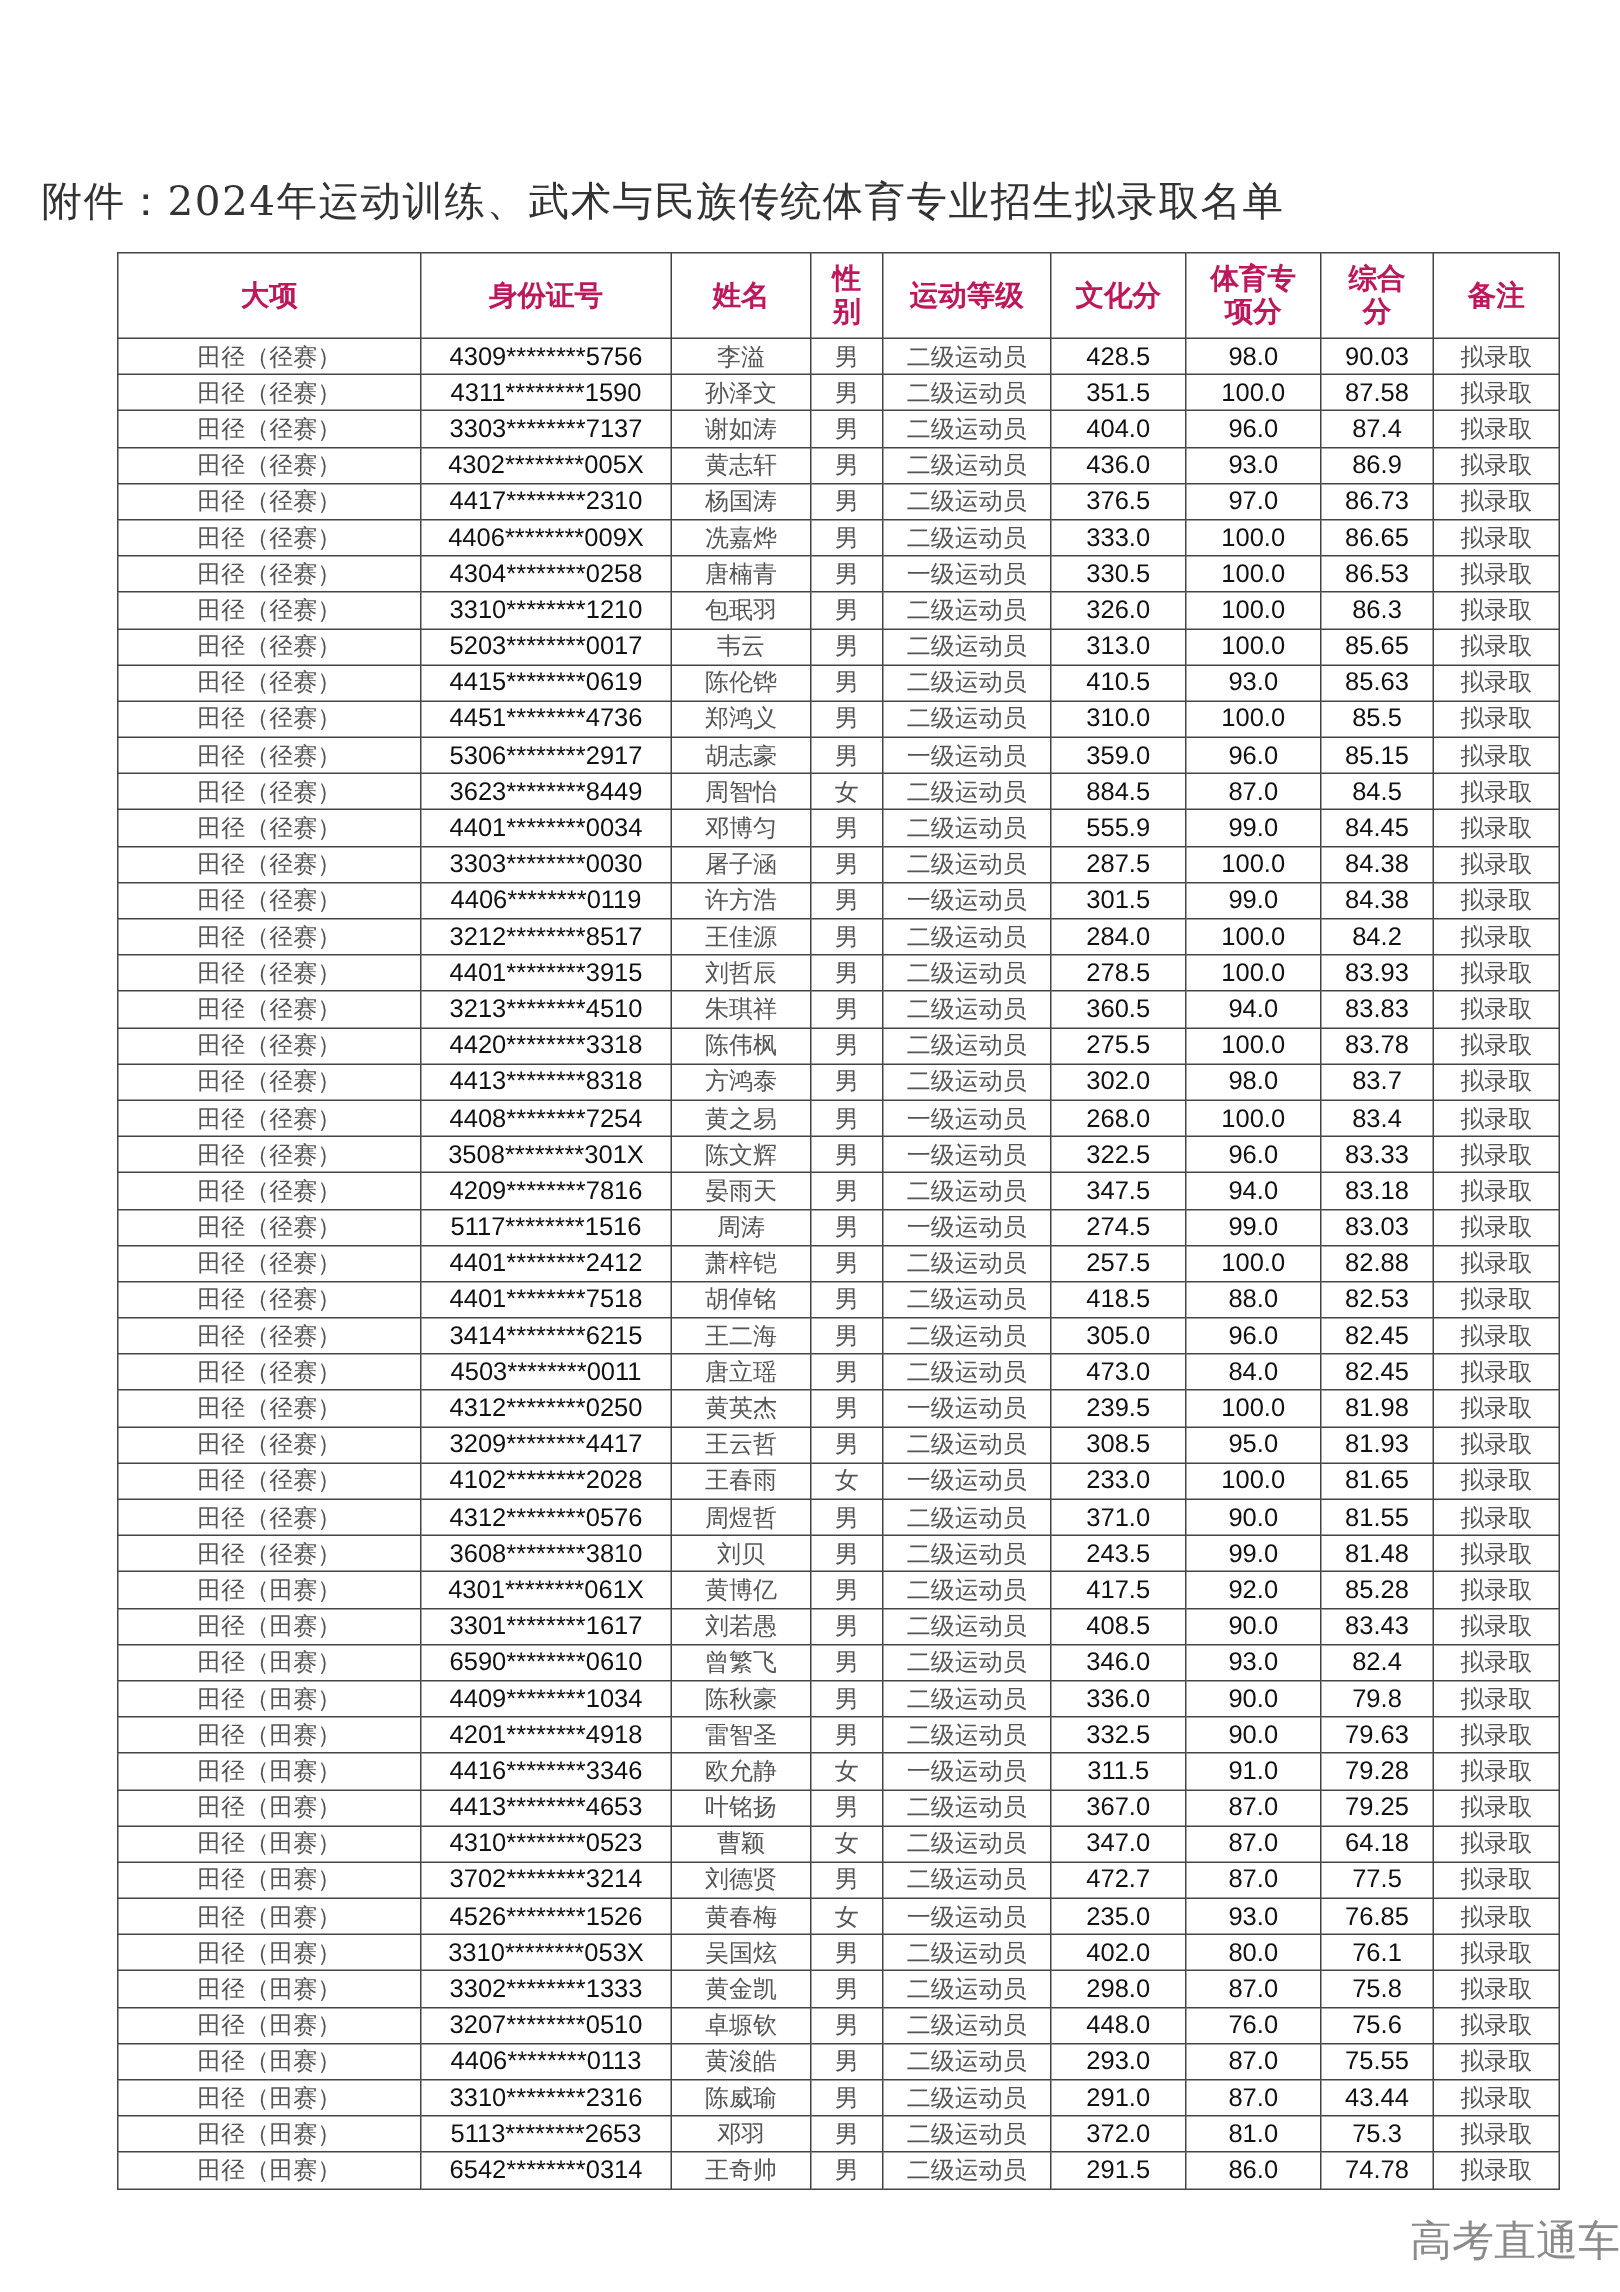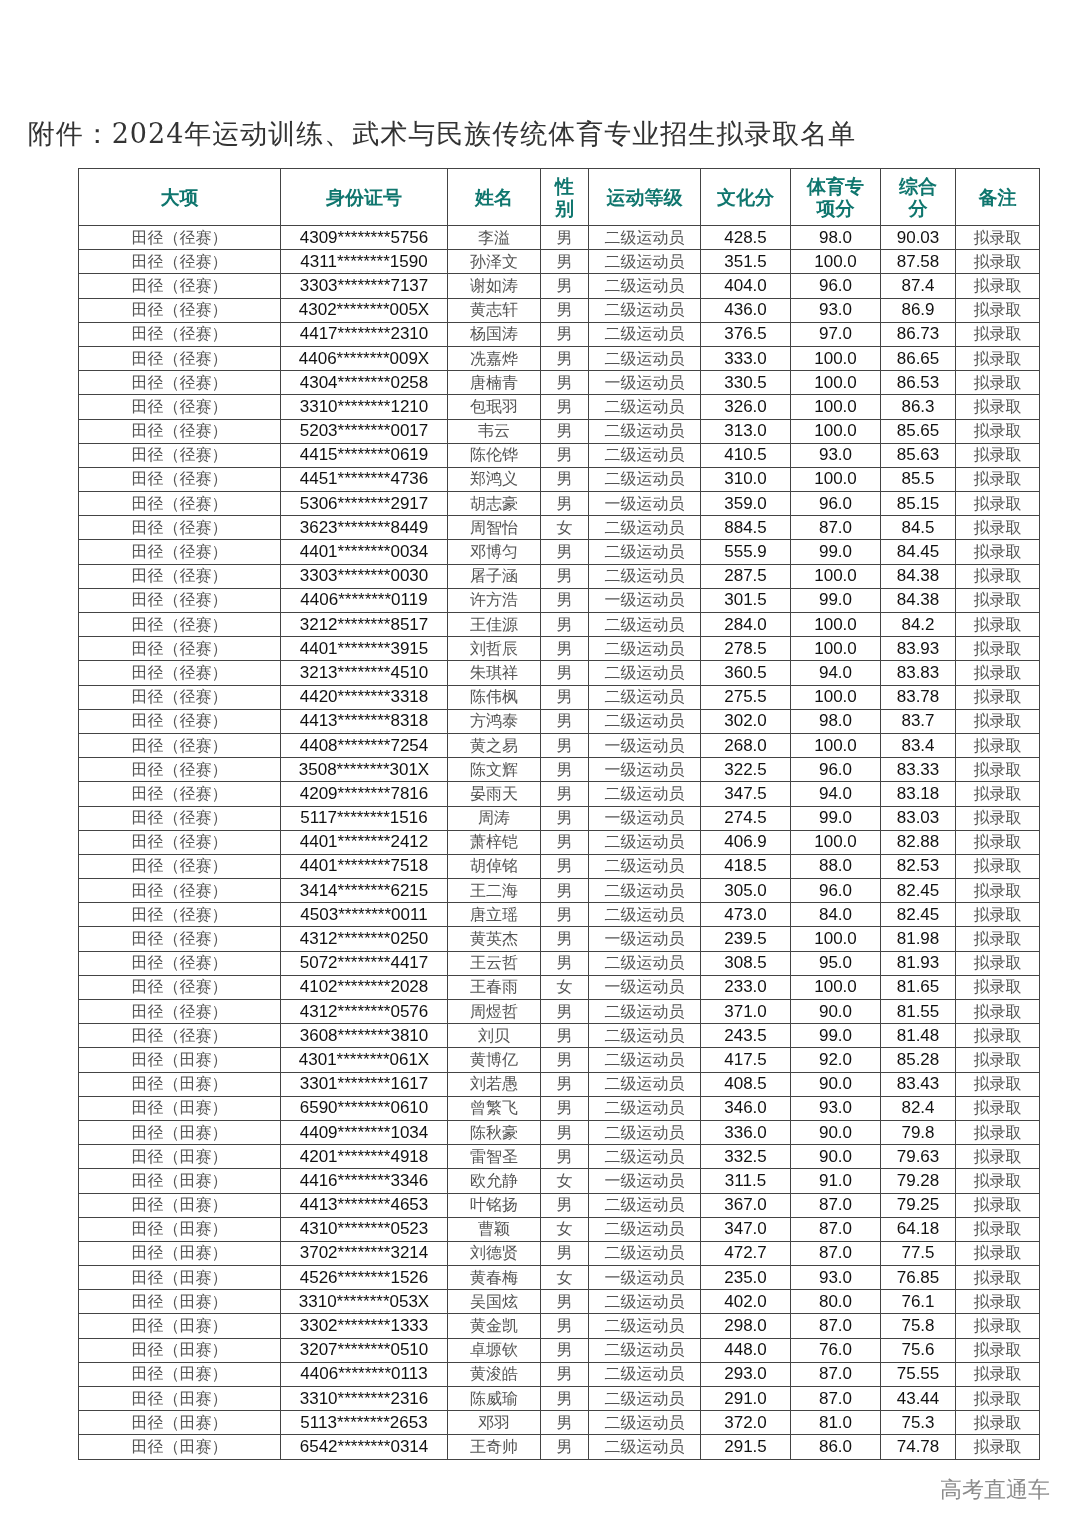--- a/index.html
+++ b/index.html
@@ -4,25 +4,25 @@
 <style>
   html, body { margin: 0; padding: 0; background: #ffffff; }
   body { width: 1080px; height: 1528px; position: relative; overflow: hidden;
          font-family: "DejaVu Sans", "Liberation Sans", sans-serif; color: #222; }
   .title { position: absolute; left: 0; top: 116px; width: 884px; text-align: center;
            font-family: "DejaVu Serif", "Liberation Serif", serif; font-size: 27px;
            letter-spacing: 1px; color: #333; }
   table { position: absolute; left: 78px; top: 168px; border-collapse: collapse;
           table-layout: fixed; width: 961px; }
   th, td { border: 1.3px solid #444; padding: 0; text-align: center; overflow: hidden; white-space: nowrap; }
-  th { height: 56px; font-size: 19px; font-weight: bold; color: #0f766e; line-height: 22px; }
+  th { height: 56px; font-size: 19px; font-weight: bold; color: #be185d; line-height: 22px; }
   td { height: 23.2px; font-size: 16.5px; line-height: 22px; }
   td.cjk { font-family: "DejaVu Serif", "Liberation Serif", serif; color: #555; font-size: 16px; }
   td.num { font-family: "Liberation Sans", sans-serif; color: #111; font-size: 17px; }
-  .watermark { position: absolute; left: 940px; top: 1475px; font-size: 22px; color: #777;
+  .watermark { position: absolute; left: 940px; top: 1475px; font-size: 28px; color: #777;
                font-family: "DejaVu Sans", sans-serif; opacity: 0.85; }
 </style>
 </head>
 <body>
 
 <div class="title">附件：2024年运动训练、武术与民族传统体育专业招生拟录取名单</div>
 
 <table>
   <colgroup>
     <col style="width:202px">
@@ -323,21 +323,21 @@
         <td class="num">99.0</td>
         <td class="num">83.03</td>
         <td class="cjk">拟录取</td>
       </tr>
       <tr>
         <td class="cjk">田径（径赛）</td>
         <td class="num">4401********2412</td>
         <td class="cjk">萧梓铠</td>
         <td class="cjk">男</td>
         <td class="cjk">二级运动员</td>
-        <td class="num">406.9</td>
+        <td class="num">257.5</td>
         <td class="num">100.0</td>
         <td class="num">82.88</td>
         <td class="cjk">拟录取</td>
       </tr>
       <tr>
         <td class="cjk">田径（径赛）</td>
         <td class="num">4401********7518</td>
         <td class="cjk">胡倬铭</td>
         <td class="cjk">男</td>
         <td class="cjk">二级运动员</td>
@@ -374,21 +374,21 @@
         <td class="cjk">黄英杰</td>
         <td class="cjk">男</td>
         <td class="cjk">一级运动员</td>
         <td class="num">239.5</td>
         <td class="num">100.0</td>
         <td class="num">81.98</td>
         <td class="cjk">拟录取</td>
       </tr>
       <tr>
         <td class="cjk">田径（径赛）</td>
-        <td class="num">5072********4417</td>
+        <td class="num">3209********4417</td>
         <td class="cjk">王云哲</td>
         <td class="cjk">男</td>
         <td class="cjk">二级运动员</td>
         <td class="num">308.5</td>
         <td class="num">95.0</td>
         <td class="num">81.93</td>
         <td class="cjk">拟录取</td>
       </tr>
       <tr>
         <td class="cjk">田径（径赛）</td>

